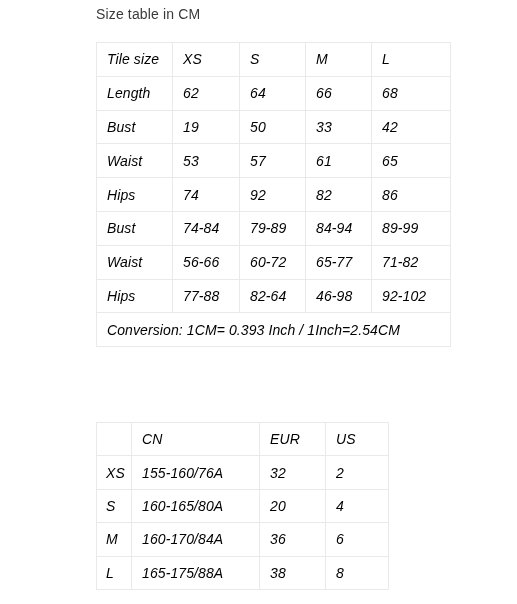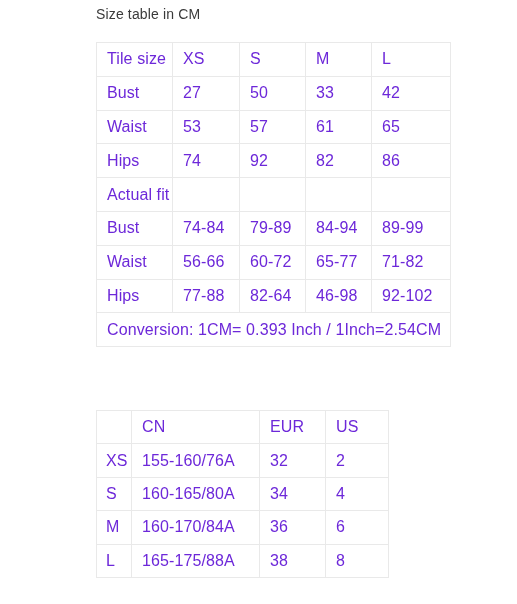--- a/index.html
+++ b/index.html
@@ -30,23 +30,24 @@
     font-size: 14px;
     line-height: 16px;
     color: #3a3a3a;
     letter-spacing: 0.15px;
     white-space: nowrap;
   }
   table.sizing {
     position: absolute;
     border-collapse: collapse;
     table-layout: fixed;
-    font-size: 16px;
-    color: #6d28d9;
+    font-size: 14px;
+    color: #000000;
     letter-spacing: 0.1px;
+    font-style: italic;
   }
   table.sizing td {
     border: 1px solid #e9e9e9;
     padding: 0 0 0 10px;
     height: 32.8px;
     vertical-align: middle;
     font-weight: normal;
     white-space: nowrap;
     overflow: hidden;
   }
@@ -59,21 +60,21 @@
   #table-cm col.c-label { width: 76px; }
   #table-cm col.c-xs    { width: 67px; }
   #table-cm col.c-s     { width: 66px; }
   #table-cm col.c-m     { width: 66px; }
   #table-cm col.c-l     { width: 79px; }
   #table-cm td.conversion {
   }
   
   #table-intl {
     left: 96px;
-    top: 410px;
+    top: 422px;
     width: 292px;
     border-radius: 29px;
   }
   #table-intl col.c-size { width: 35px; }
   #table-intl col.c-cn   { width: 128px; }
   #table-intl col.c-eur  { width: 66px; }
   #table-intl col.c-us   { width: 63px; }
   #table-intl td { height: 32.4px; }
   #table-intl td.c-size-cell { padding-left: 9px; }
   .empty-cell { }
@@ -95,46 +96,46 @@
     </colgroup>
     <tbody>
       <tr>
         <td>Tile size</td>
         <td>XS</td>
         <td>S</td>
         <td>M</td>
         <td>L</td>
       </tr>
       <tr>
+        <td>Length</td>
+        <td>62</td>
+        <td>64</td>
+        <td>66</td>
+        <td>68</td>
+      </tr>
+      <tr>
         <td>Bust</td>
-        <td>27</td>
+        <td>19</td>
         <td>50</td>
         <td>33</td>
         <td>42</td>
       </tr>
       <tr>
         <td>Waist</td>
         <td>53</td>
         <td>57</td>
         <td>61</td>
         <td>65</td>
       </tr>
       <tr>
         <td>Hips</td>
         <td>74</td>
         <td>92</td>
         <td>82</td>
         <td>86</td>
-      </tr>
-      <tr>
-        <td>Actual fit</td>
-        <td class="empty-cell"></td>
-        <td class="empty-cell"></td>
-        <td class="empty-cell"></td>
-        <td class="empty-cell"></td>
       </tr>
       <tr>
         <td>Bust</td>
         <td>74-84</td>
         <td>79-89</td>
         <td>84-94</td>
         <td>89-99</td>
       </tr>
       <tr>
         <td>Waist</td>
@@ -172,21 +173,21 @@
       </tr>
       <tr>
         <td class="c-size-cell">XS</td>
         <td>155-160/76A</td>
         <td>32</td>
         <td>2</td>
       </tr>
       <tr>
         <td class="c-size-cell">S</td>
         <td>160-165/80A</td>
-        <td>34</td>
+        <td>20</td>
         <td>4</td>
       </tr>
       <tr>
         <td class="c-size-cell">M</td>
         <td>160-170/84A</td>
         <td>36</td>
         <td>6</td>
       </tr>
       <tr>
         <td class="c-size-cell">L</td>

